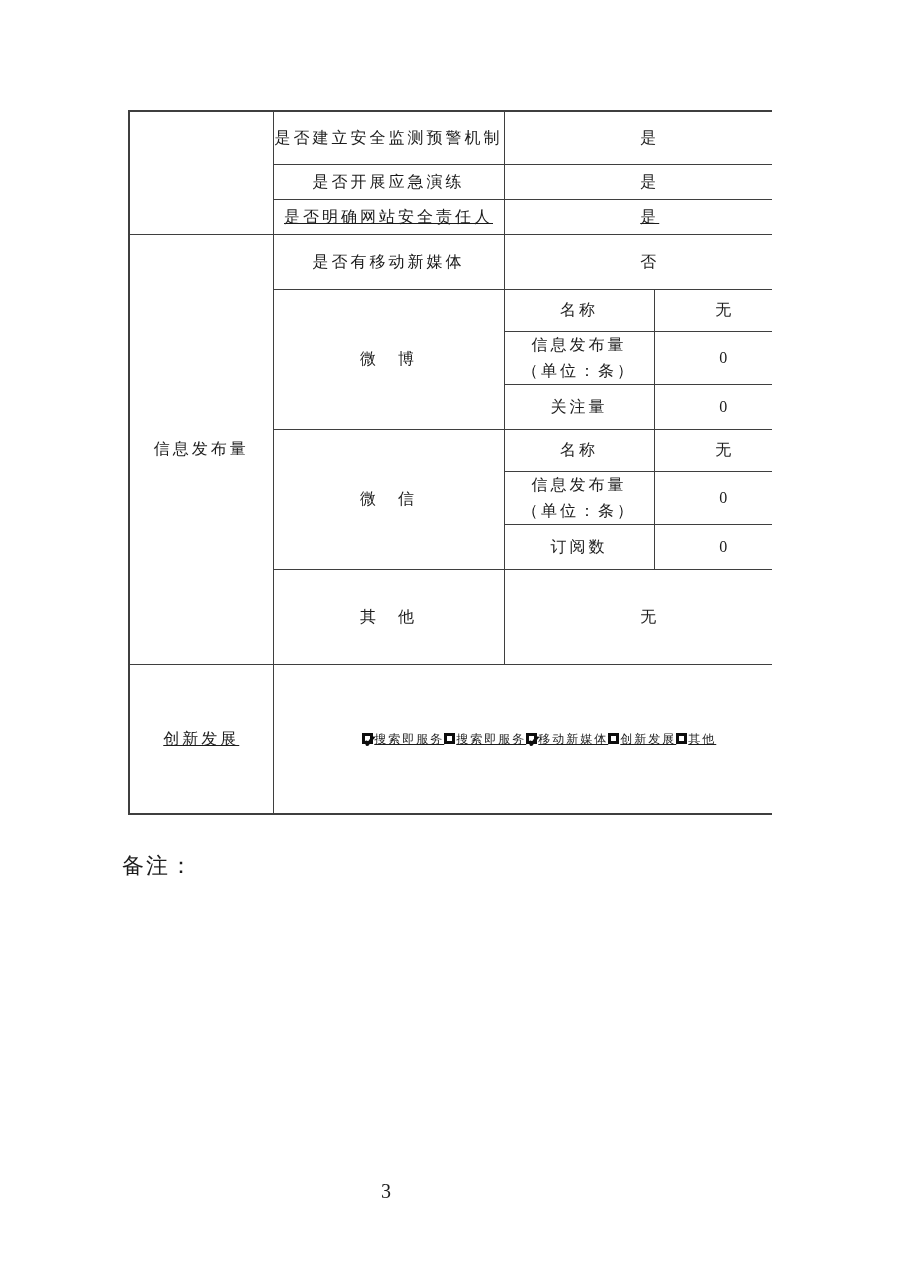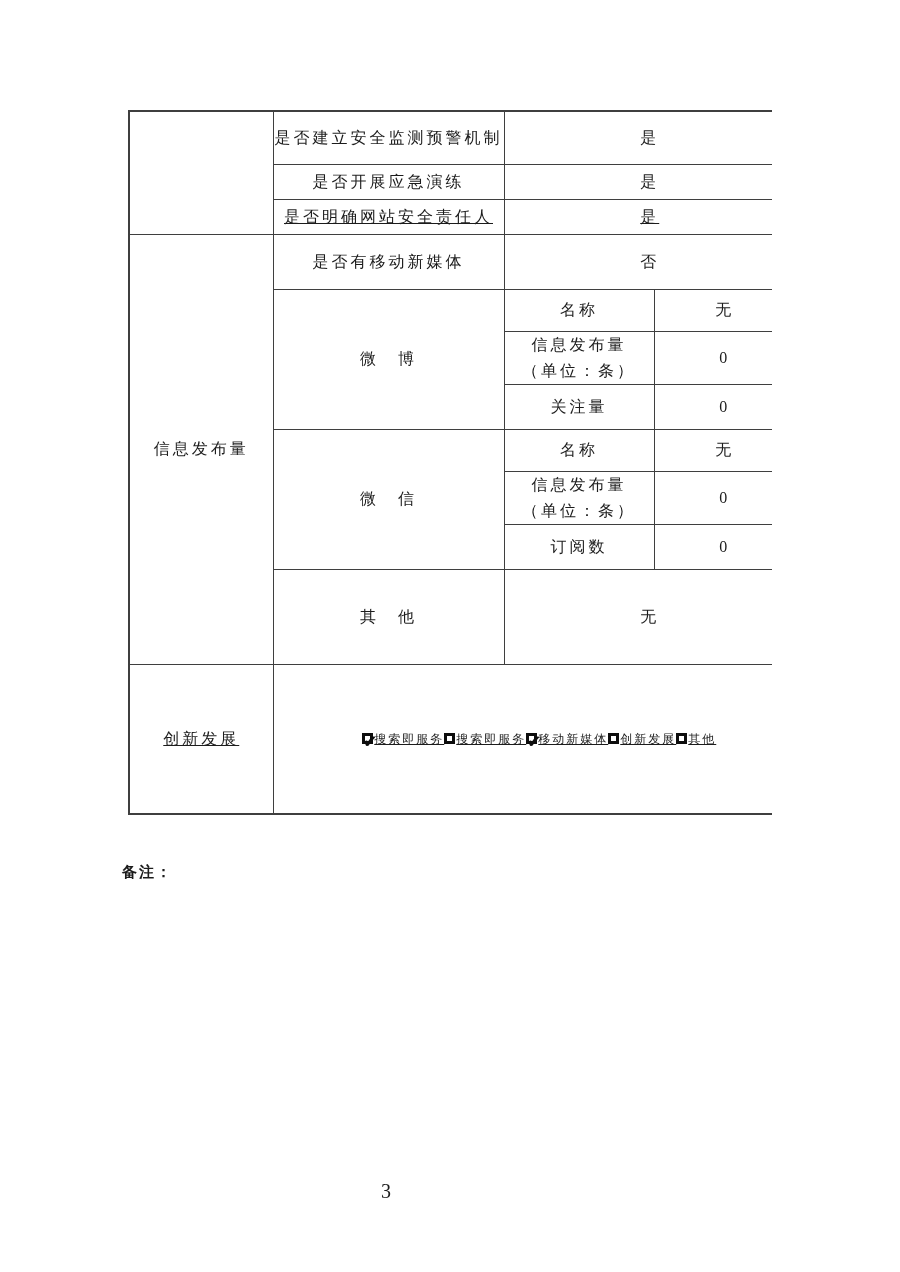--- a/index.html
+++ b/index.html
@@ -59,21 +59,21 @@
     flex:0 0 auto;
   }
   .cb.checked::after {
     content:"\2714";
     position:absolute; left:-2px; top:-7px;
     font-size:16px; font-weight:bold; color:#0d0d0d;
     letter-spacing:0;
   }
   .notes {
     position:absolute; left:122px; top:851px;
-    font-size:15px; font-weight:bold; letter-spacing:2px;margin-top:12px;
+    font-size:22px; font-weight:normal; letter-spacing:2px;
   }
   .pagenum {
     position:absolute; left:0; top:1180px;
     width:100%; text-align:center;
     font-size:20px; letter-spacing:0;
   }
 </style>
 </head>
 <body>
 

